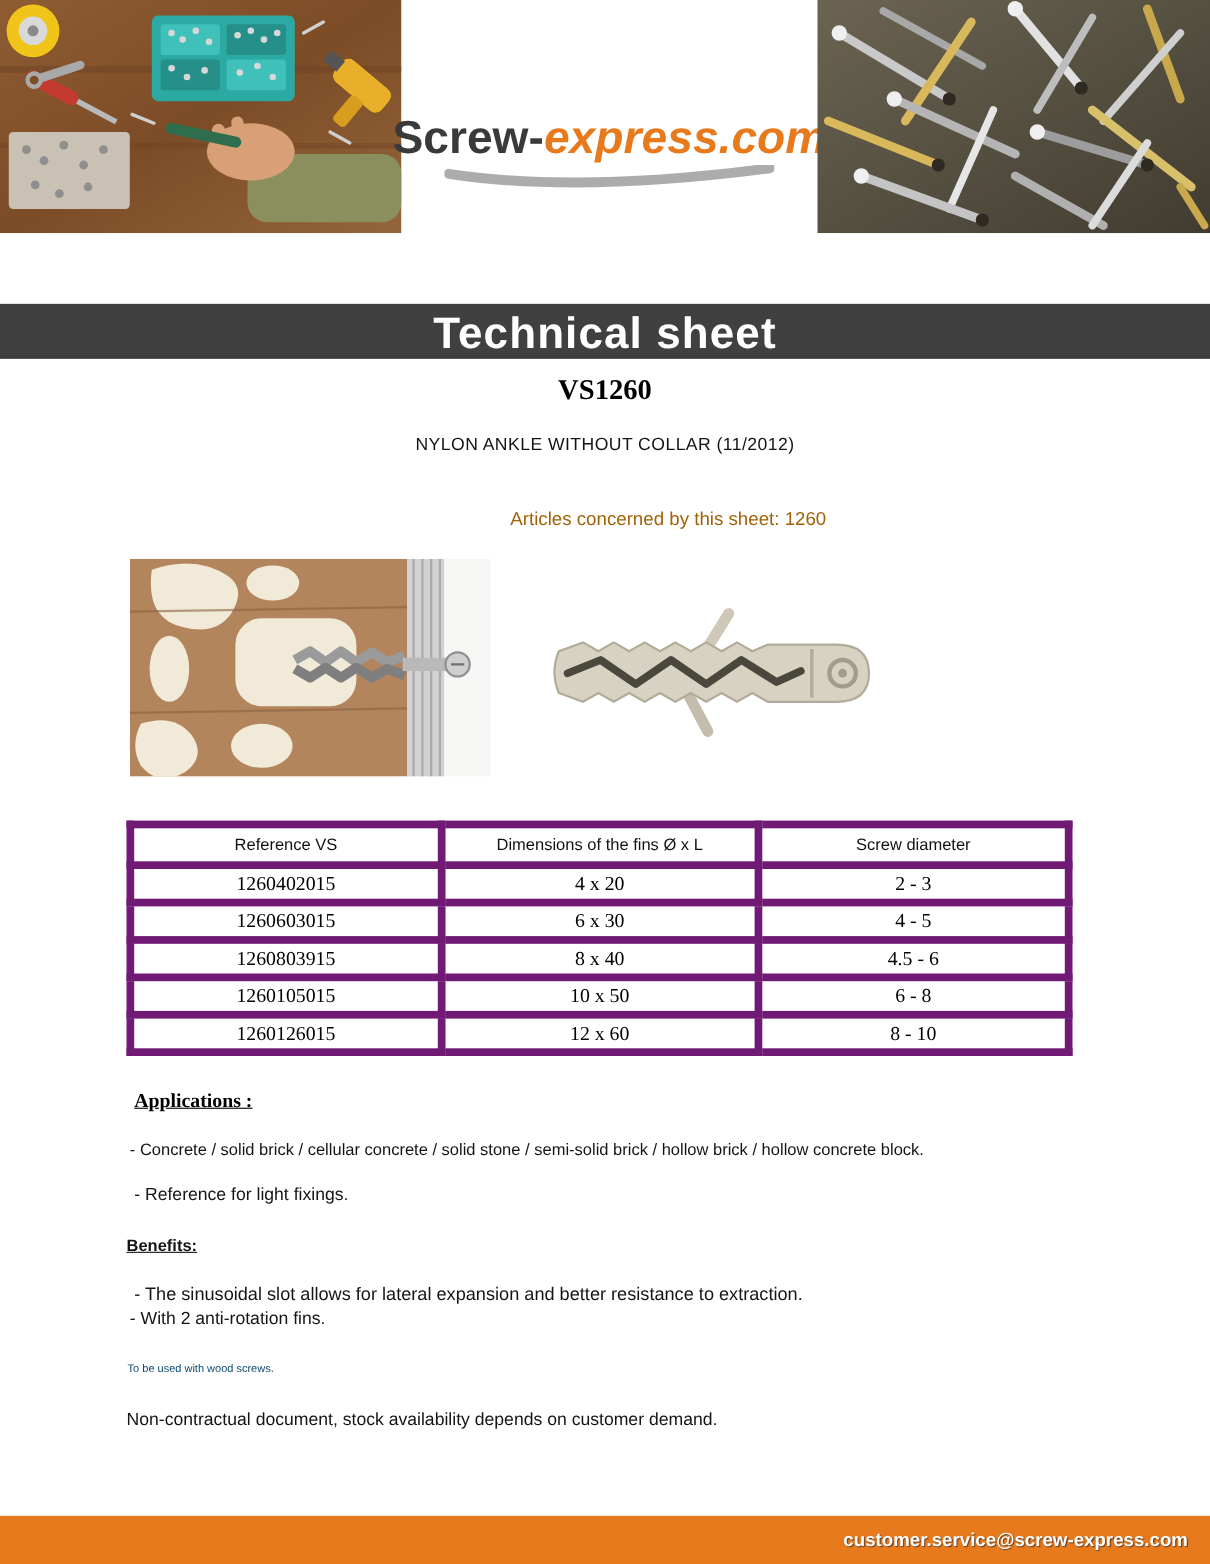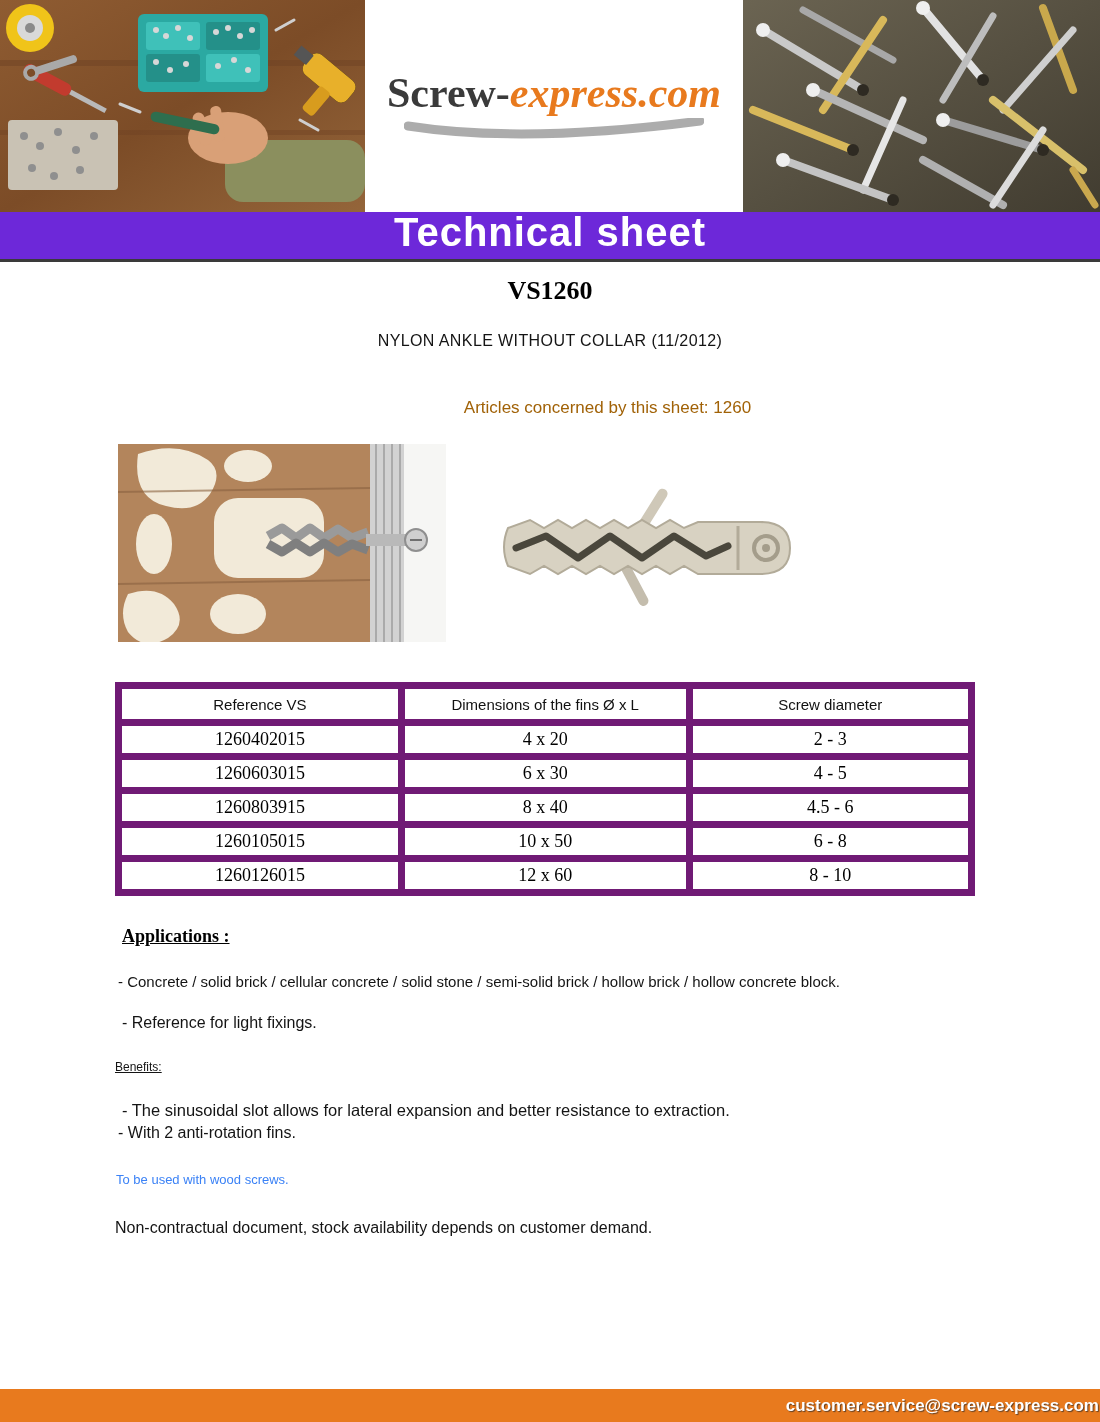--- a/index.html
+++ b/index.html
@@ -4,37 +4,37 @@
 <style>
   * { margin:0; padding:0; box-sizing:border-box; }
   html,body { background:#ffffff; }
   .page {
     width:1100px; height:1422px; position:relative; background:#ffffff;
     font-family:"Liberation Sans", sans-serif; color:#1a1a1a; overflow:hidden;
     margin:0 auto;
   }
 
   
-  .header { position:relative; height:212px; background:#ffffff;font-family:Liberation Serif, serif; }
+  .header { position:relative; height:276px; background:#ffffff; }
   .photo { position:absolute; top:0; height:212px; display:block; }
   .photo-left { left:0; width:365px; }
   .photo-right { right:0; width:357px; }
   .logo-area {
     position:absolute; left:365px; right:357px; top:0; bottom:0;
     display:flex; flex-direction:column; align-items:center; justify-content:center;
   }
   .logo-text { font-size:42px; font-weight:bold; white-space:nowrap; line-height:1; }
   .logo-prefix { color:#3a3a3a; }
   .logo-suffix { color:#e87a1e; font-style:italic; }
   .swoosh { margin-top:4px; }
 
   
   .banner {
-    height:50px; background:#6d28d9; border-bottom:3px solid #3a3a3a;
-    display:flex; align-items:flex-start; justify-content:center;
+    height:50px; background:#404040; border-bottom:3px solid #3a3a3a;
+    display:flex; align-items:flex-end; justify-content:center;
   }
   .banner-title {
     color:#ffffff; font-weight:bold; font-size:40px; letter-spacing:1px; line-height:1;
   }
 
   
   .doc-code {
     margin-top:14px; text-align:center;
     font-family:"Liberation Serif", serif; font-weight:bold; font-size:26px;
     color:#000;
@@ -54,30 +54,30 @@
   .spec-table td { font-family:"Liberation Serif", serif; font-size:18px; height:34px; color:#000; }
 
   
   .apps-heading {
     margin:30px 0 0 122px; display:inline-block;
     font-family:"Liberation Serif", serif; font-weight:bold; font-size:18px;
     text-decoration:underline; color:#000;
   }
   .apps-item-1 { margin:26px 0 0 118px; font-size:15px; color:#141414; }
   .apps-item-2 { margin:24px 0 0 122px; font-size:16px; color:#141414; }
-  .benefits-heading { margin:28px 0 0 115px; display:inline-block; font-size:12px; text-decoration:underline; color:#141414; }
+  .benefits-heading { margin:28px 0 0 115px; display:inline-block; font-size:15px; text-decoration:underline; color:#141414;font-weight:bold; }
   .benefit-1 { margin:26px 0 0 122px; font-size:16.5px; color:#141414; }
   .benefit-2 { margin:4px 0 0 118px; font-size:16px; color:#141414; }
-  .note-1 { margin:30px 0 0 116px; font-size:13px; color:#3b82f6; }
+  .note-1 { margin:30px 0 0 116px; font-size:10px; color:#0c4a6e; }
   .note-2 { margin:32px 0 0 115px; font-size:16px; color:#141414; }
 
   
   .footer {
-    position:absolute; left:0; right:0; bottom:0; height:33px; background:#e87a1e;
-    display:flex; align-items:center; justify-content:flex-end; padding-right:1px;
+    position:absolute; left:0; right:0; bottom:0; height:44px; background:#e87a1e;
+    display:flex; align-items:center; justify-content:flex-end; padding-right:20px;
   }
   .footer-email {
     color:#ffffff; font-weight:bold; font-size:17px; text-decoration:none;
     text-shadow:1px 1px 1px rgba(40,40,40,.7);
   }
 </style>
 </head>
 <body>
 
 <div class="page">

